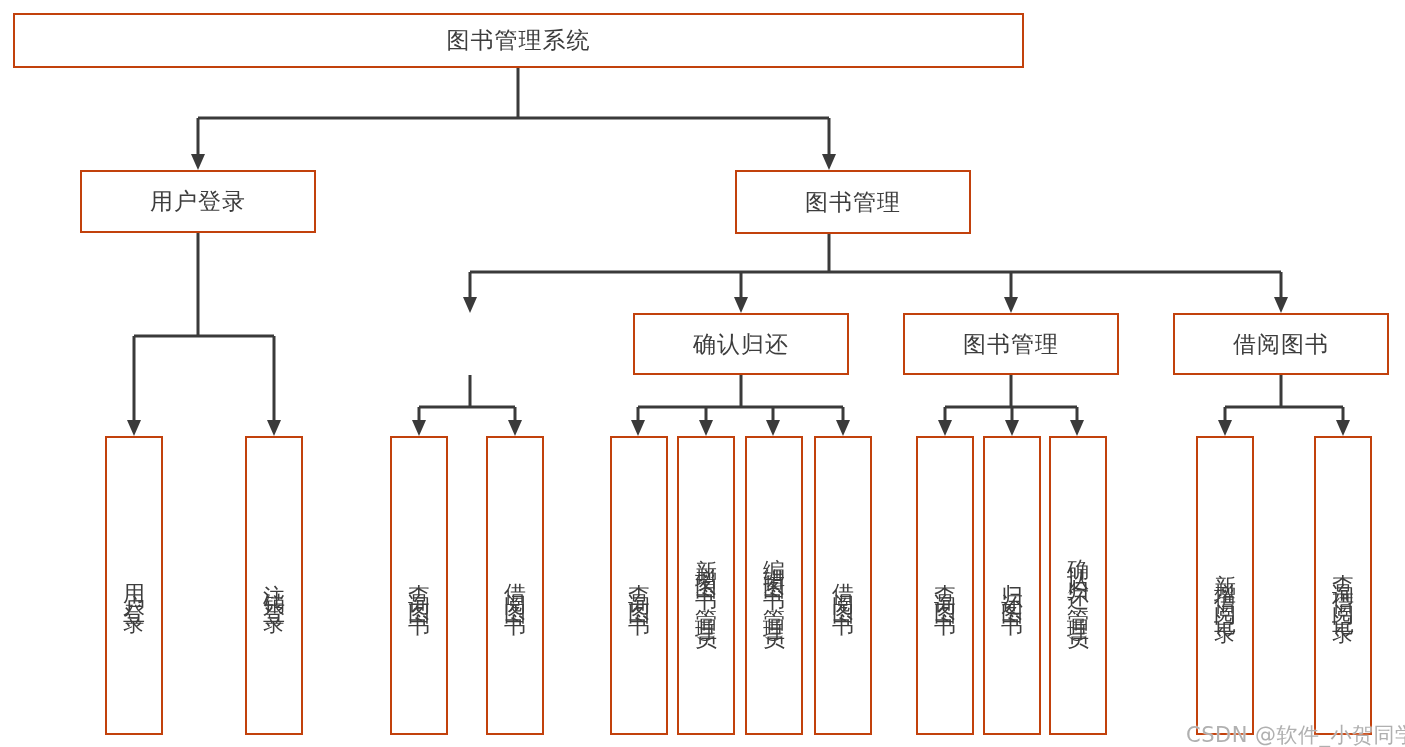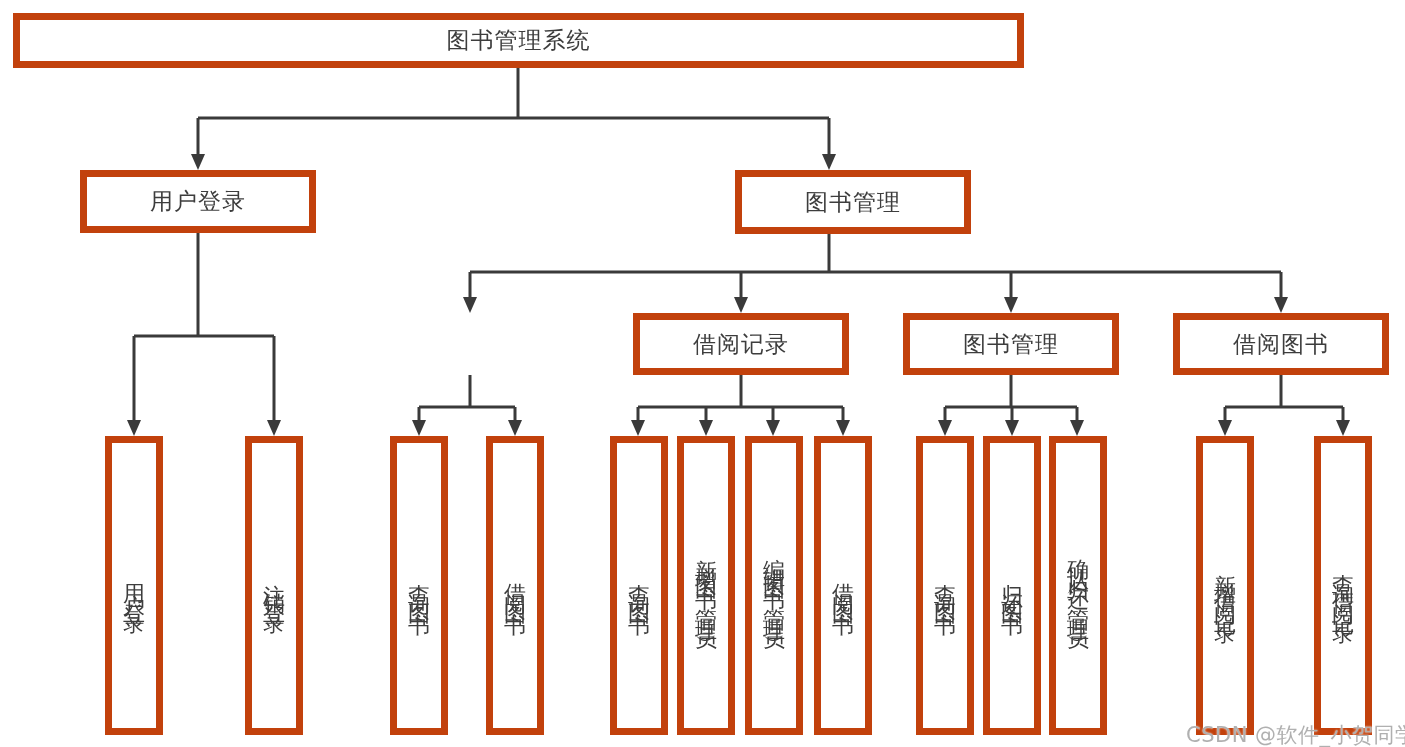--- a/index.html
+++ b/index.html
@@ -13,21 +13,21 @@
     width:1405px; height:747px;
     background:#ffffff;
     overflow:hidden;
   }
   .connectors {
     position:absolute; left:0; top:0; z-index:0;
   }
   .box {
     position:absolute;
     background:#ffffff;
-    border:7px solid #c2410c;
+    border:2px solid #c2410c;
     display:flex; align-items:center; justify-content:center;
     z-index:1;
     color:#3d3d3d;
   }
   .box.h {
     font-size:23px;
     letter-spacing:1px;
     white-space:nowrap;
   }
   .box.v {
@@ -91,21 +91,21 @@
       <polygon points="1218,420 1232,420 1225,436"></polygon>
       <polygon points="1336,420 1350,420 1343,436"></polygon>
     </g>
   </svg>
 
   <div class="box h" style="left:13px;top:13px;width:1011px;height:55px">图书管理系统</div>
 
   <div class="box h" style="left:80px;top:170px;width:236px;height:63px">用户登录</div>
   <div class="box h" style="left:735px;top:170px;width:236px;height:64px">图书管理</div>
 
-  <div class="box h" style="left:633px;top:313px;width:216px;height:62px">借阅记录</div>
+  <div class="box h" style="left:633px;top:313px;width:216px;height:62px">确认归还</div>
   <div class="box h" style="left:903px;top:313px;width:216px;height:62px">图书管理</div>
   <div class="box h" style="left:1173px;top:313px;width:216px;height:62px">借阅图书</div>
 
   <div class="box v" style="left:105px">用户登录</div>
   <div class="box v" style="left:245px">注销登录</div>
 
   <div class="box v" style="left:390px">查询图书</div>
   <div class="box v" style="left:486px">借阅图书</div>
 
   <div class="box v" style="left:610px">查询图书</div>

